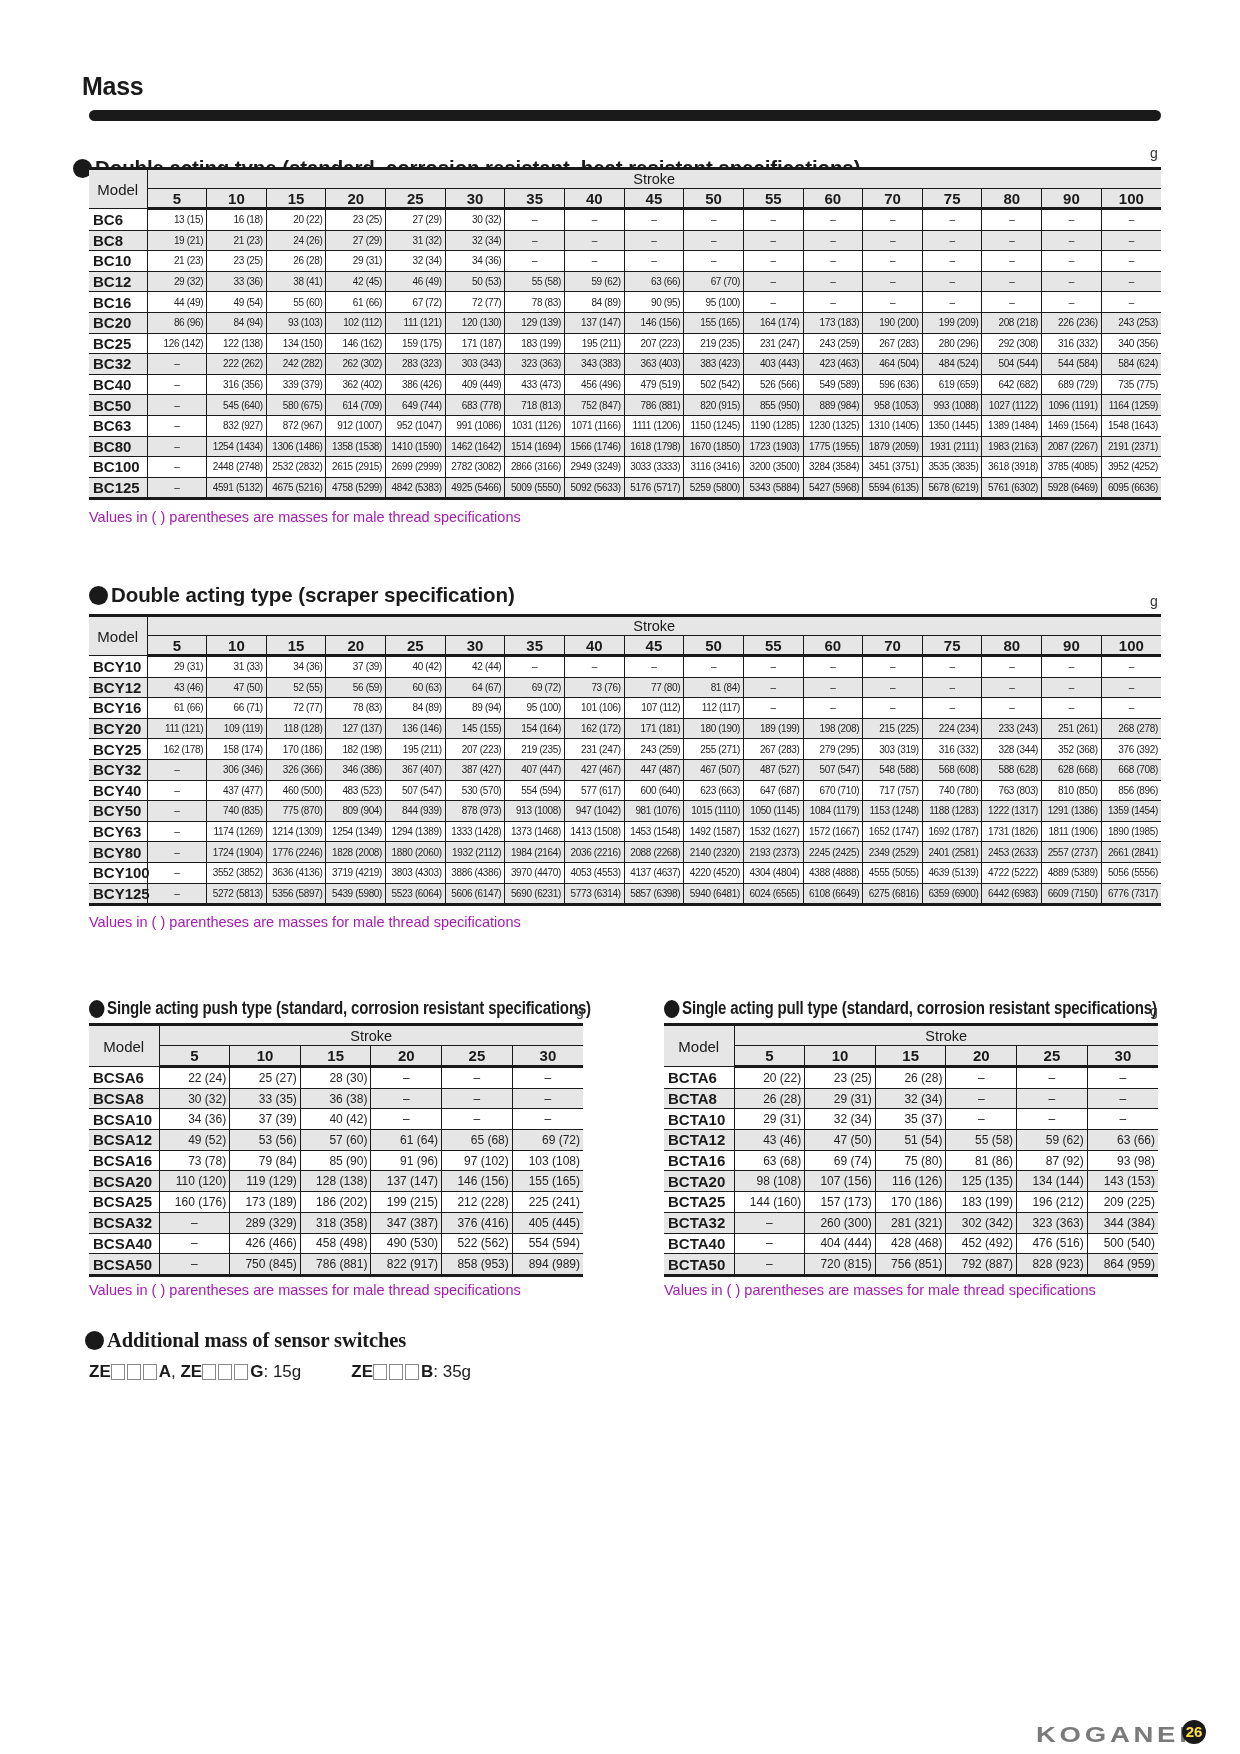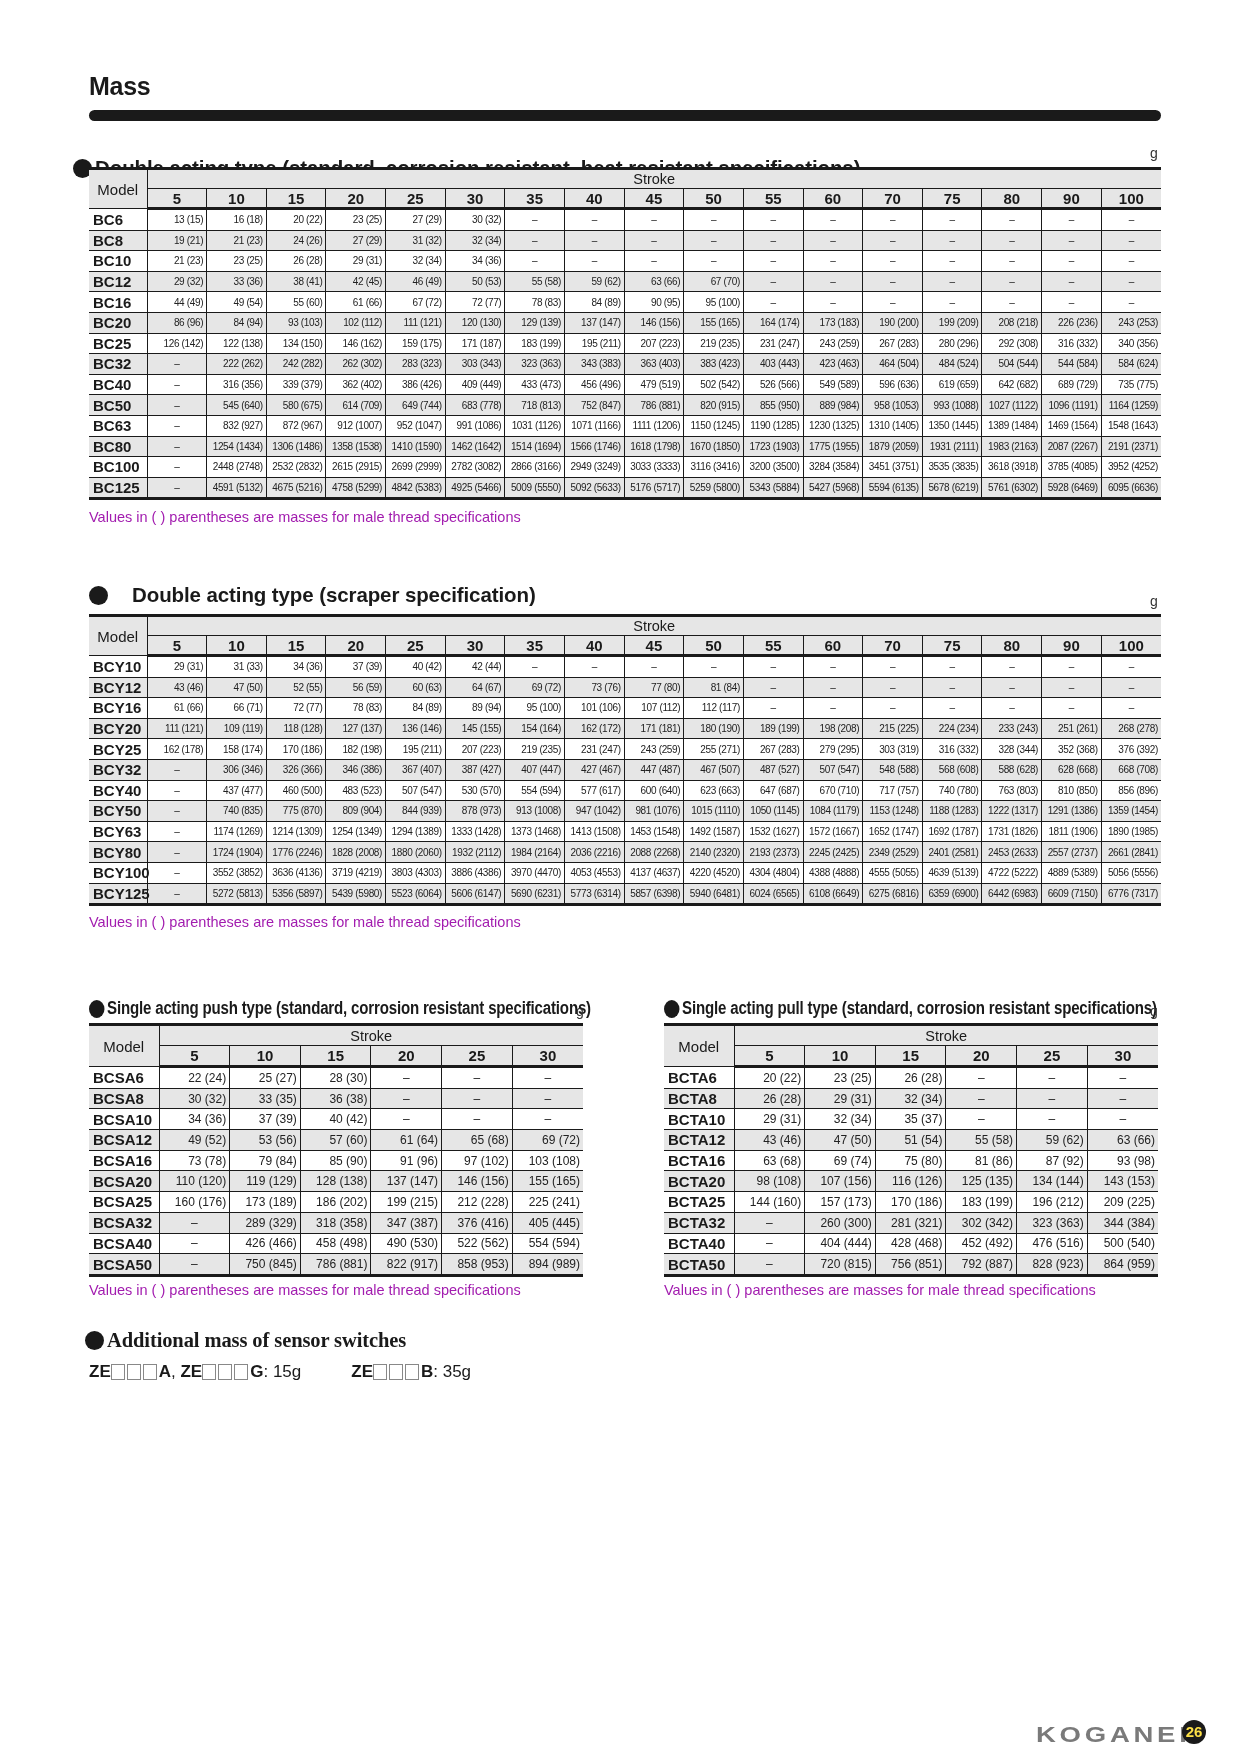--- a/index.html
+++ b/index.html
@@ -1,17 +1,17 @@
 <!DOCTYPE html>
 <html><head>
 <meta charset="utf-8">
 <style>
   html, body { margin:0; padding:0; background:#fff; }
   body { width:1240px; height:1754px; position:relative; font-family:"Liberation Sans", sans-serif; color:#1a1a1a; overflow:hidden; }
-  .page-title { position:absolute; left:89px; top:72px; font-size:25px; font-weight:bold; letter-spacing:-0.3px; }
+  .page-title { position:absolute; left:82px; top:72px; font-size:25px; font-weight:bold; letter-spacing:-0.3px; }
   .title-bar { position:absolute; left:89px; top:110px; width:1072px; height:11px; background:#1a1a1a; border-radius:6px; }
   .section-head { position:absolute; font-weight:bold; font-size:20.5px; display:flex; align-items:center; letter-spacing:-0.1px; }
   .section-head.narrow { font-size:17.5px; transform:scaleX(0.86); transform-origin:left center; white-space:nowrap; letter-spacing:-0.2px; }
   .bullet { display:inline-block; width:19px; height:19px; border-radius:50%; background:#1a1a1a; margin-right:3px; flex:none; }
   .narrow .bullet { width:18px; height:18px; }
   .unit { position:absolute; font-size:14px; color:#333; }
   table.mass { position:absolute; border-collapse:collapse; table-layout:fixed; border-top:3px solid #1a1a1a; border-bottom:3px solid #1a1a1a; }
   table.mass th, table.mass td { border:1px solid #1a1a1a; padding:0; }
   table.mass tr > *:first-child { border-left:none; }
   table.mass tr > *:last-child { border-right:none; }
@@ -382,21 +382,21 @@
         <td class="val">5594 (6135)</td>
         <td class="val">5678 (6219)</td>
         <td class="val">5761 (6302)</td>
         <td class="val">5928 (6469)</td>
         <td class="val">6095 (6636)</td>
       </tr>
     </tbody>
   </table>
 <div class="note" style="left:89px; top:509px;">Values in ( ) parentheses are masses for male thread specifications</div>
 
-<div class="section-head" style="left:89px; top:583px;gap:21px;">
+<div class="section-head" style="left:89px; top:583px;">
   <span class="bullet"></span>
   <span>Double acting type (scraper specification)</span>
 </div>
 <div class="unit" style="left:1150px; top:593px;">g</div>
 <table class="mass big" id="t-double_scraper" style="left:89px; top:614px;">
     <colgroup>
       <col class="c-model">
       <col>
       <col>
       <col>

